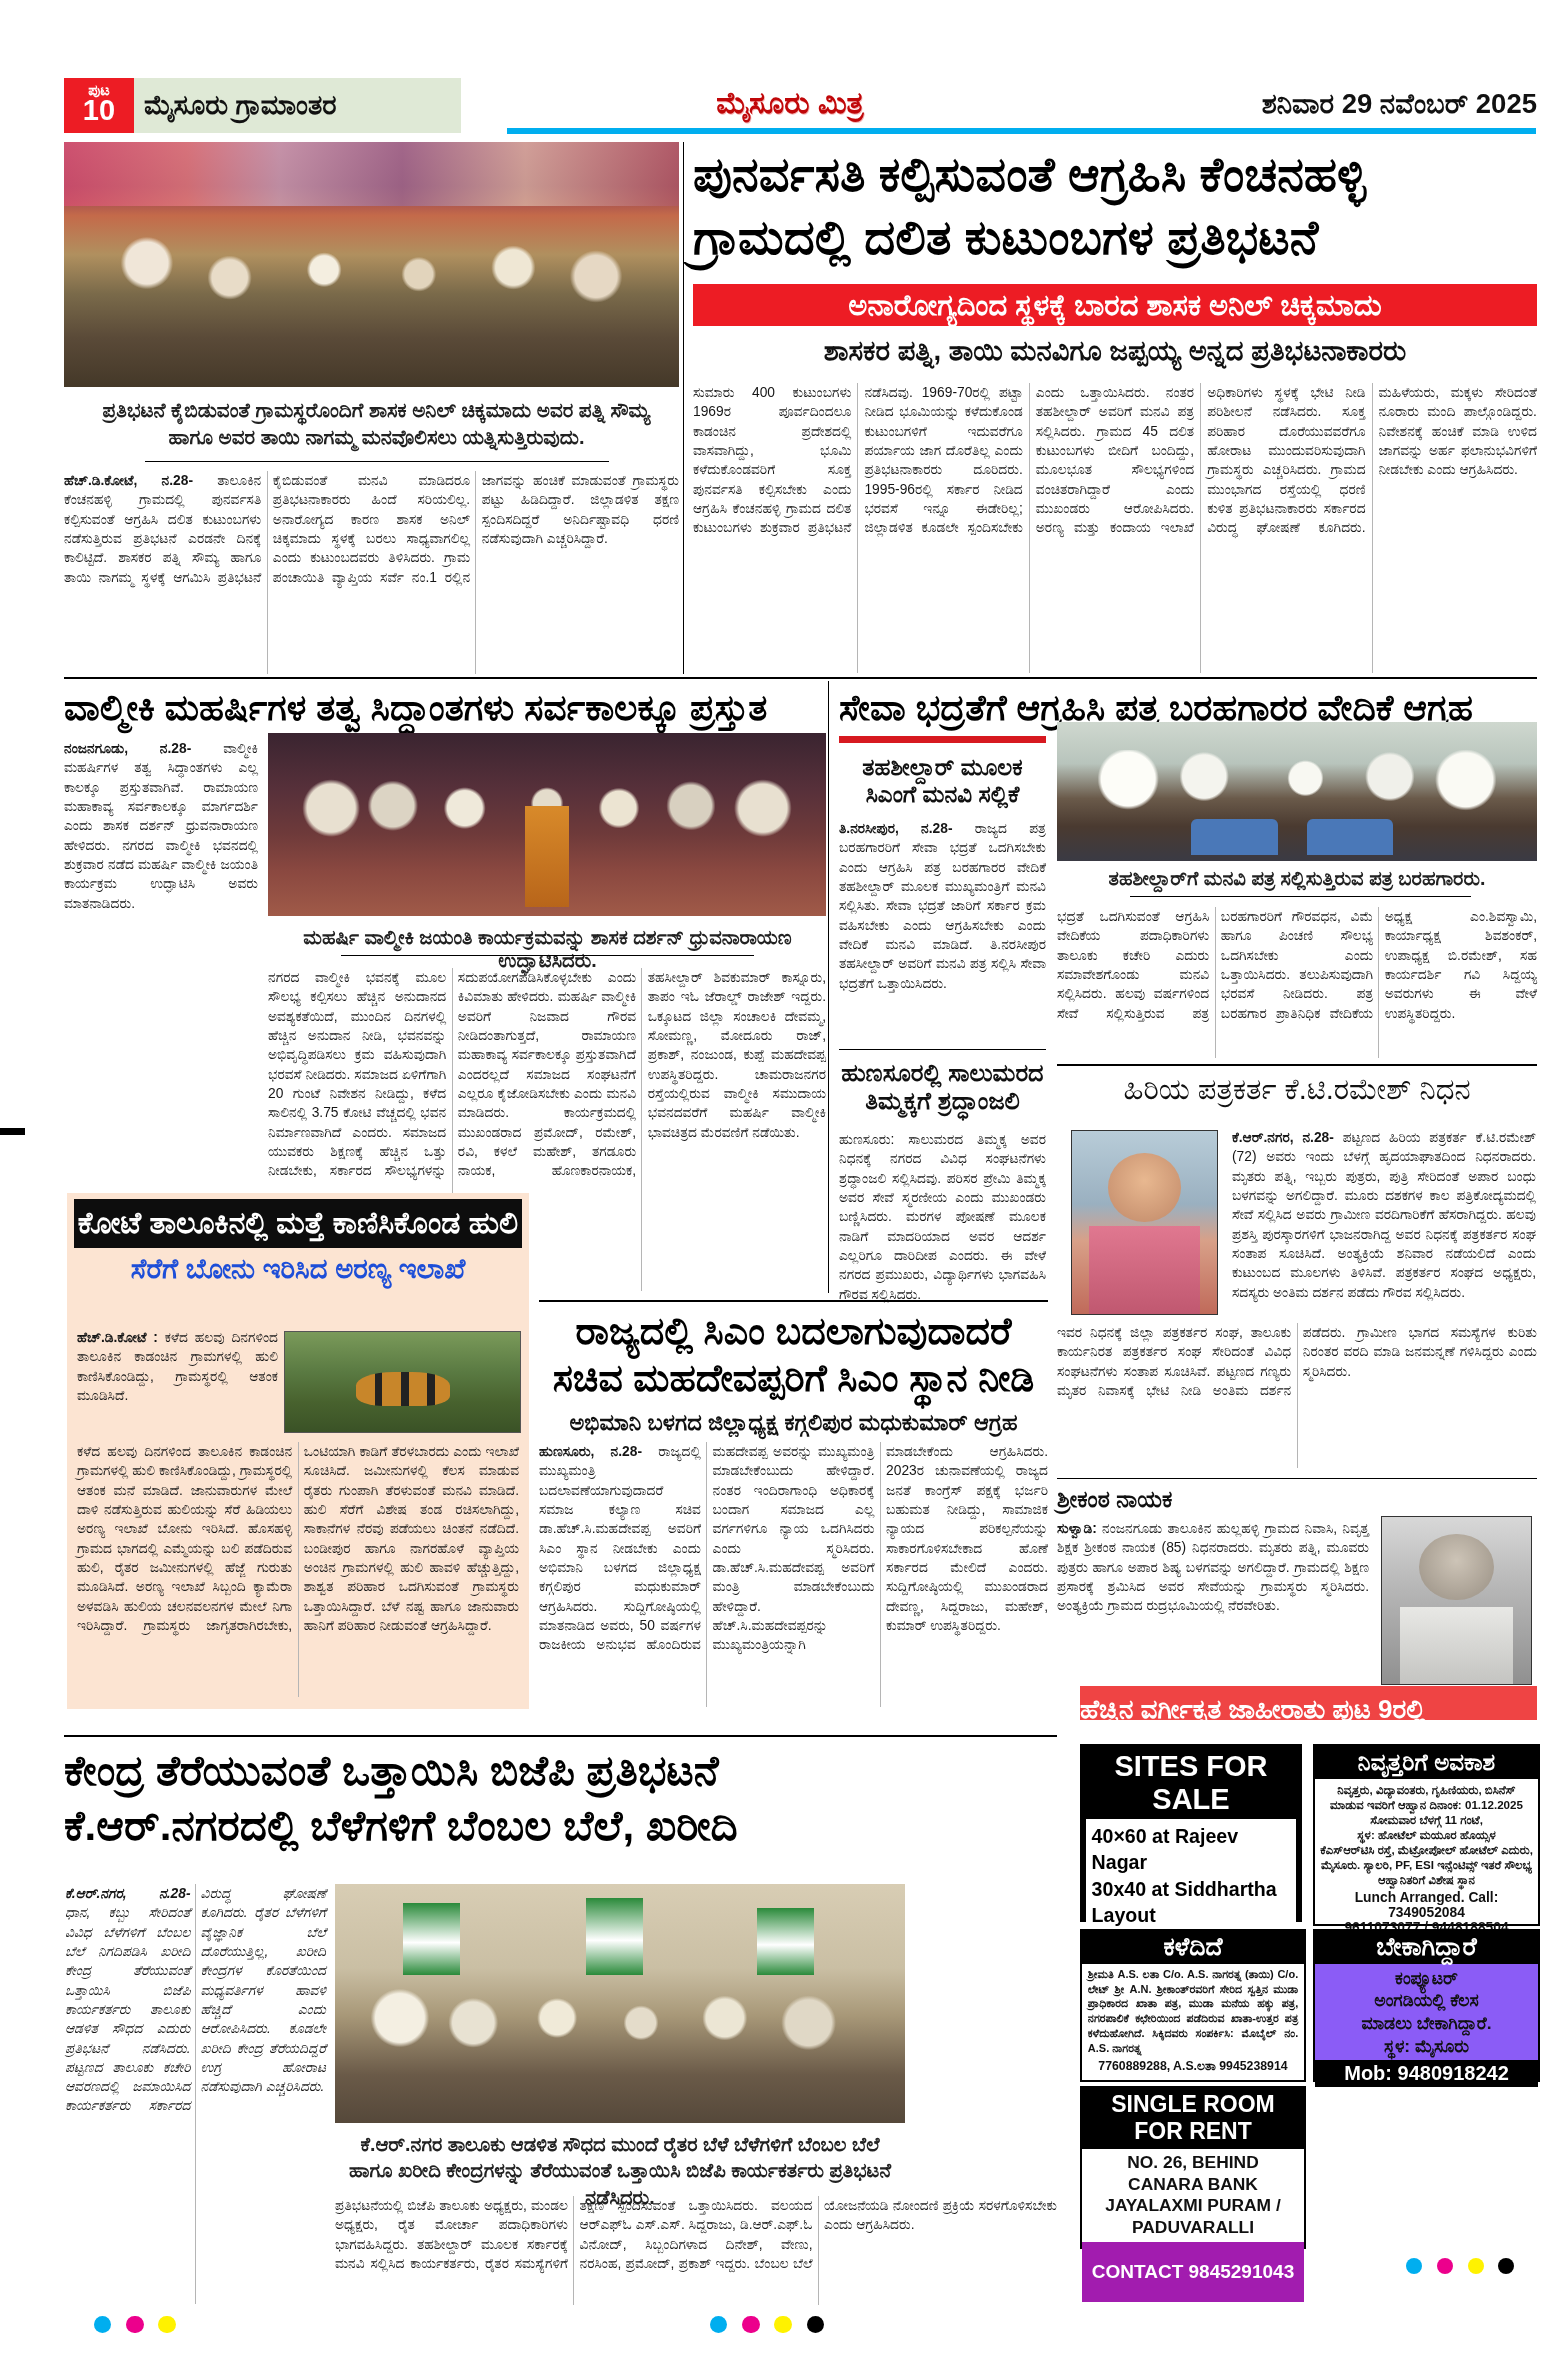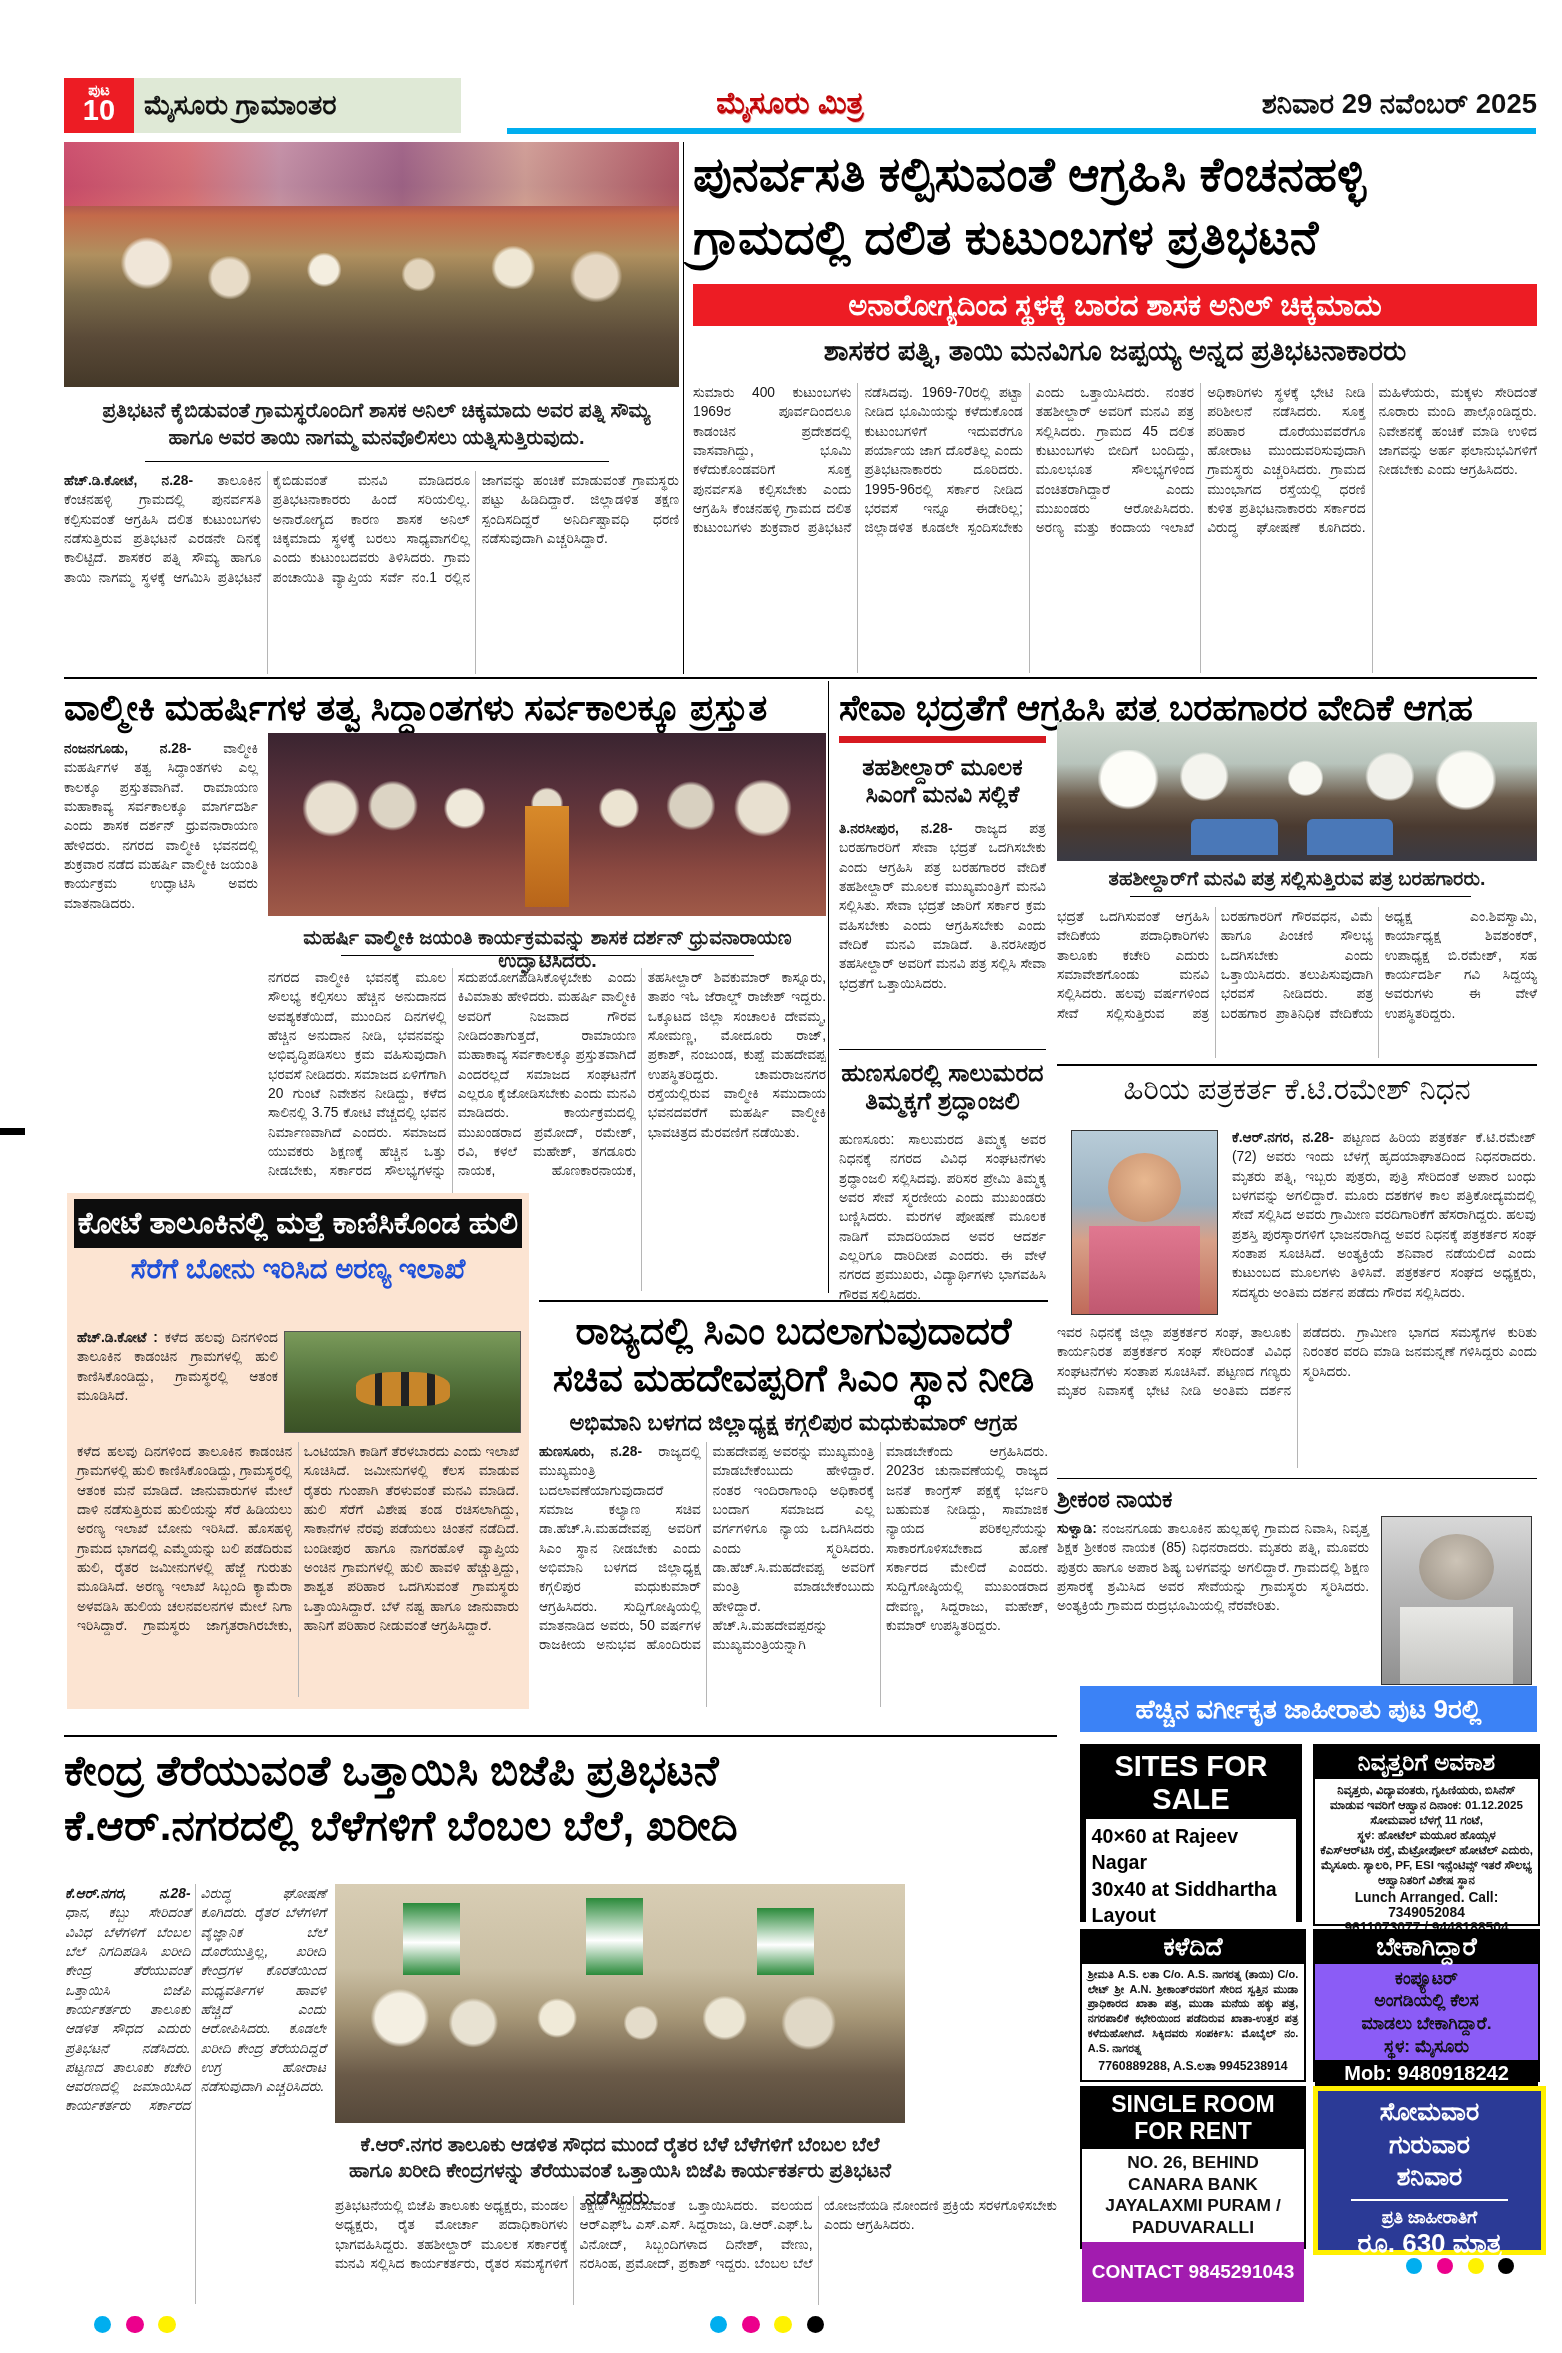--- a/index.html
+++ b/index.html
@@ -157,21 +157,21 @@
   <div class="abs" style="left:539px;top:1300px;width:509px;border-top:2.2px solid #000;padding-top:5.8px;">
     <div class="headline" style="font-size:38px;text-align:center;line-height:1.25;">ರಾಜ್ಯದಲ್ಲಿ ಸಿಎಂ ಬದಲಾಗುವುದಾದರೆ</div>
     <div class="headline" style="font-size:38px;text-align:center;line-height:1.25;">ಸಚಿವ ಮಹದೇವಪ್ಪರಿಗೆ ಸಿಎಂ ಸ್ಥಾನ ನೀಡಿ</div>
     <div style="font-size:22.5px;font-weight:bold;text-align:center;margin-top:7.2px;">ಅಭಿಮಾನಿ ಬಳಗದ ಜಿಲ್ಲಾಧ್ಯಕ್ಷ ಕಗ್ಗಲಿಪುರ ಮಧುಕುಮಾರ್ ಆಗ್ರಹ</div>
   </div>
   <div class="abs body-txt just cols3" style="left:539px;top:1442px;width:509px;height:265px;">
     <span class="dl">ಹುಣಸೂರು, ನ.28-</span>
     <span>ರಾಜ್ಯದಲ್ಲಿ ಮುಖ್ಯಮಂತ್ರಿ ಬದಲಾವಣೆಯಾಗುವುದಾದರೆ ಸಮಾಜ ಕಲ್ಯಾಣ ಸಚಿವ ಡಾ.ಹೆಚ್.ಸಿ.ಮಹದೇವಪ್ಪ ಅವರಿಗೆ ಸಿಎಂ ಸ್ಥಾನ ನೀಡಬೇಕು ಎಂದು ಅಭಿಮಾನಿ ಬಳಗದ ಜಿಲ್ಲಾಧ್ಯಕ್ಷ ಕಗ್ಗಲಿಪುರ ಮಧುಕುಮಾರ್ ಆಗ್ರಹಿಸಿದರು. ಸುದ್ದಿಗೋಷ್ಠಿಯಲ್ಲಿ ಮಾತನಾಡಿದ ಅವರು, 50 ವರ್ಷಗಳ ರಾಜಕೀಯ ಅನುಭವ ಹೊಂದಿರುವ ಮಹದೇವಪ್ಪ ಅವರನ್ನು ಮುಖ್ಯಮಂತ್ರಿ ಮಾಡಬೇಕೆಂಬುದು ಹೇಳಿದ್ದಾರೆ. ನಂತರ ಇಂದಿರಾಗಾಂಧಿ ಅಧಿಕಾರಕ್ಕೆ ಬಂದಾಗ ಸಮಾಜದ ಎಲ್ಲ ವರ್ಗಗಳಿಗೂ ನ್ಯಾಯ ಒದಗಿಸಿದರು ಎಂದು ಸ್ಮರಿಸಿದರು. ಡಾ.ಹೆಚ್.ಸಿ.ಮಹದೇವಪ್ಪ ಅವರಿಗೆ ಮಂತ್ರಿ ಮಾಡಬೇಕೆಂಬುದು ಹೇಳಿದ್ದಾರೆ. ಹೆಚ್.ಸಿ.ಮಹದೇವಪ್ಪರನ್ನು ಮುಖ್ಯಮಂತ್ರಿಯನ್ನಾಗಿ ಮಾಡಬೇಕೆಂದು ಆಗ್ರಹಿಸಿದರು. 2023ರ ಚುನಾವಣೆಯಲ್ಲಿ ರಾಜ್ಯದ ಜನತೆ ಕಾಂಗ್ರೆಸ್ ಪಕ್ಷಕ್ಕೆ ಭರ್ಜರಿ ಬಹುಮತ ನೀಡಿದ್ದು, ಸಾಮಾಜಿಕ ನ್ಯಾಯದ ಪರಿಕಲ್ಪನೆಯನ್ನು ಸಾಕಾರಗೊಳಿಸಬೇಕಾದ ಹೊಣೆ ಸರ್ಕಾರದ ಮೇಲಿದೆ ಎಂದರು. ಸುದ್ದಿಗೋಷ್ಠಿಯಲ್ಲಿ ಮುಖಂಡರಾದ ದೇವಣ್ಣ, ಸಿದ್ದರಾಜು, ಮಹೇಶ್, ಕುಮಾರ್ ಉಪಸ್ಥಿತರಿದ್ದರು.</span>
   </div>
 
-  <div class="abs" style="left:1080px;top:1686px;width:457px;height:46px;background:#3b82f6;color:#fff;font-size:26px;font-weight:bold;text-align:center;line-height:46px;">ಹೆಚ್ಚಿನ ವರ್ಗೀಕೃತ ಜಾಹೀರಾತು ಪುಟ 9ರಲ್ಲಿ</div>
+  <div class="abs" style="left:1080px;top:1686px;width:457px;height:34px;background:#ef4444;color:#fff;font-size:26px;font-weight:bold;text-align:left;line-height:46px;">ಹೆಚ್ಚಿನ ವರ್ಗೀಕೃತ ಜಾಹೀರಾತು ಪುಟ 9ರಲ್ಲಿ</div>
 
   <div class="abs" style="left:64px;top:1735px;width:993px;border-top:2.2px solid #000;padding-top:7.2px;">
     <div class="headline" style="font-size:42px;line-height:1.3;">ಕೇಂದ್ರ ತೆರೆಯುವಂತೆ ಒತ್ತಾಯಿಸಿ ಬಿಜೆಪಿ ಪ್ರತಿಭಟನೆ</div>
     <div class="headline" style="font-size:42px;line-height:1.3;">ಕೆ.ಆರ್.ನಗರದಲ್ಲಿ ಬೆಳೆಗಳಿಗೆ ಬೆಂಬಲ ಬೆಲೆ, ಖರೀದಿ</div>
   </div>
   <div class="abs body-txt just" style="left:65px;top:1884px;width:261px;height:420px;column-count:2;column-gap:10px;column-rule:0.7px solid #b5b5b5;font-style:italic;">
     <span class="dl">ಕೆ.ಆರ್.ನಗರ, ನ.28-</span>
     <span>ಧಾನ, ಕಬ್ಬು ಸೇರಿದಂತೆ ವಿವಿಧ ಬೆಳೆಗಳಿಗೆ ಬೆಂಬಲ ಬೆಲೆ ನಿಗದಿಪಡಿಸಿ ಖರೀದಿ ಕೇಂದ್ರ ತೆರೆಯುವಂತೆ ಒತ್ತಾಯಿಸಿ ಬಿಜೆಪಿ ಕಾರ್ಯಕರ್ತರು ತಾಲೂಕು ಆಡಳಿತ ಸೌಧದ ಎದುರು ಪ್ರತಿಭಟನೆ ನಡೆಸಿದರು. ಪಟ್ಟಣದ ತಾಲೂಕು ಕಚೇರಿ ಆವರಣದಲ್ಲಿ ಜಮಾಯಿಸಿದ ಕಾರ್ಯಕರ್ತರು ಸರ್ಕಾರದ ವಿರುದ್ಧ ಘೋಷಣೆ ಕೂಗಿದರು. ರೈತರ ಬೆಳೆಗಳಿಗೆ ವೈಜ್ಞಾನಿಕ ಬೆಲೆ ದೊರೆಯುತ್ತಿಲ್ಲ, ಖರೀದಿ ಕೇಂದ್ರಗಳ ಕೊರತೆಯಿಂದ ಮಧ್ಯವರ್ತಿಗಳ ಹಾವಳಿ ಹೆಚ್ಚಿದೆ ಎಂದು ಆರೋಪಿಸಿದರು. ಕೂಡಲೇ ಖರೀದಿ ಕೇಂದ್ರ ತೆರೆಯದಿದ್ದರೆ ಉಗ್ರ ಹೋರಾಟ ನಡೆಸುವುದಾಗಿ ಎಚ್ಚರಿಸಿದರು.</span>
   </div>
   <div class="abs photo" style="left:335px;top:1884px;width:570px;height:239px;background:
@@ -226,28 +226,20 @@
   <div class="abs" style="left:1080px;top:2086px;width:222px;height:159px;background:#fff;border:2.9px solid #000;">
     <div class="pre" style="background:#000;color:#fff;font-size:23px;font-weight:bold;text-align:center;padding:2.9px 0;line-height:1.2;">SINGLE ROOM
 FOR RENT</div>
     <div class="pre" style="font-size:17.4px;font-weight:bold;text-align:center;padding:2.9px 2.9px;line-height:1.25;">NO. 26,  BEHIND
 CANARA BANK
 JAYALAXMI PURAM /
 PADUVARALLI</div>
     <div style="background:#a21caf;color:#fff;font-size:19px;font-weight:bold;text-align:center;padding:19px 0;">CONTACT 9845291043</div>
   </div>
 
-  <div class="abs" style="left:1313px;top:2086px;width:223px;height:159px;background:#2b3a96;border:5.8px solid #ffef00;color:#fff;text-align:center;">
-    <div class="pre" style="font-size:25px;font-weight:bold;line-height:1.3;padding-top:4.3px;">ಸೋಮವಾರ
-ಗುರುವಾರ
-ಶನಿವಾರ</div>
-    <div style="width:70%;height:2.9px;background:#fff;margin:5.8px auto;"></div>
-    <div style="font-size:17.4px;font-weight:bold;">ಪ್ರತಿ ಜಾಹೀರಾತಿಗೆ</div>
-    <div style="font-size:26px;font-weight:bold;">ರೂ. 630 ಮಾತ್ರ</div>
-  </div>
 
   <div class="abs" style="left:0px;top:1128px;width:25px;height:7.2px;background:#000;"></div>
   <div class="abs" style="left:94px;top:2316px;">
     <span class="dot" style="background:#00aeef;"></span>
     <span class="dot" style="background:#ec008c;"></span>
     <span class="dot" style="background:#fff200;"></span>
   </div>
   <div class="abs" style="left:710px;top:2316px;">
     <span class="dot" style="background:#00aeef;"></span>
     <span class="dot" style="background:#ec008c;"></span>

